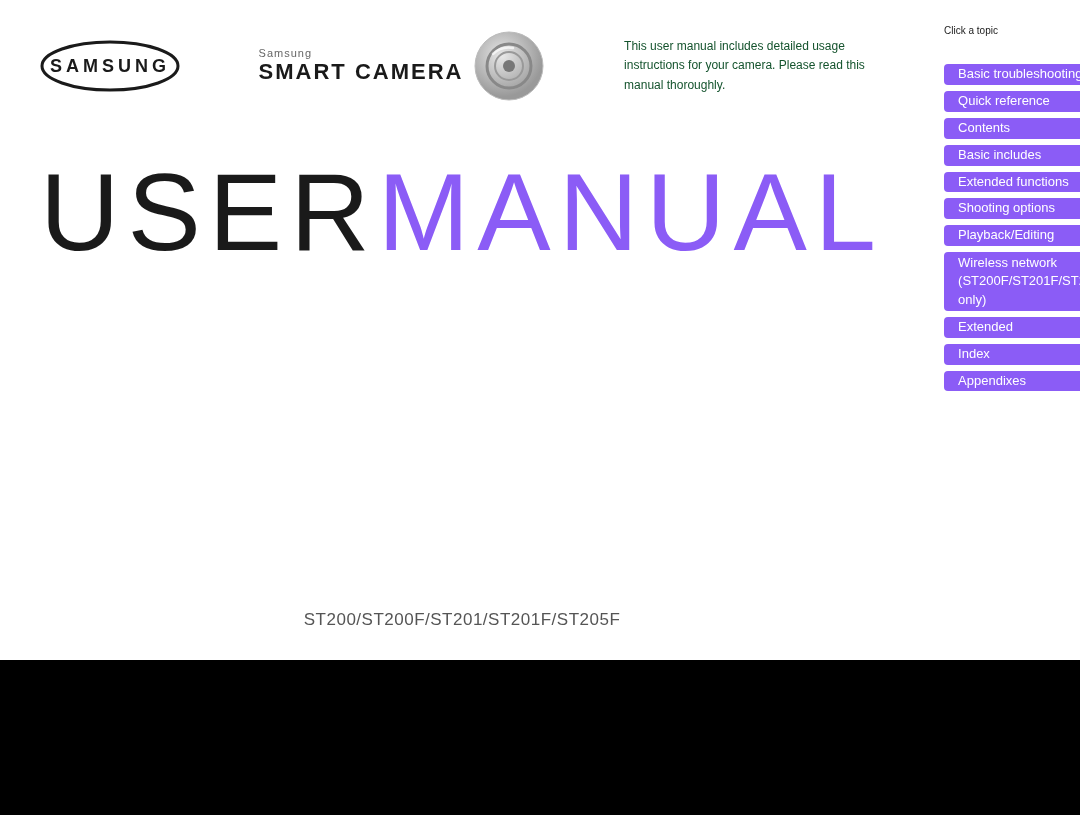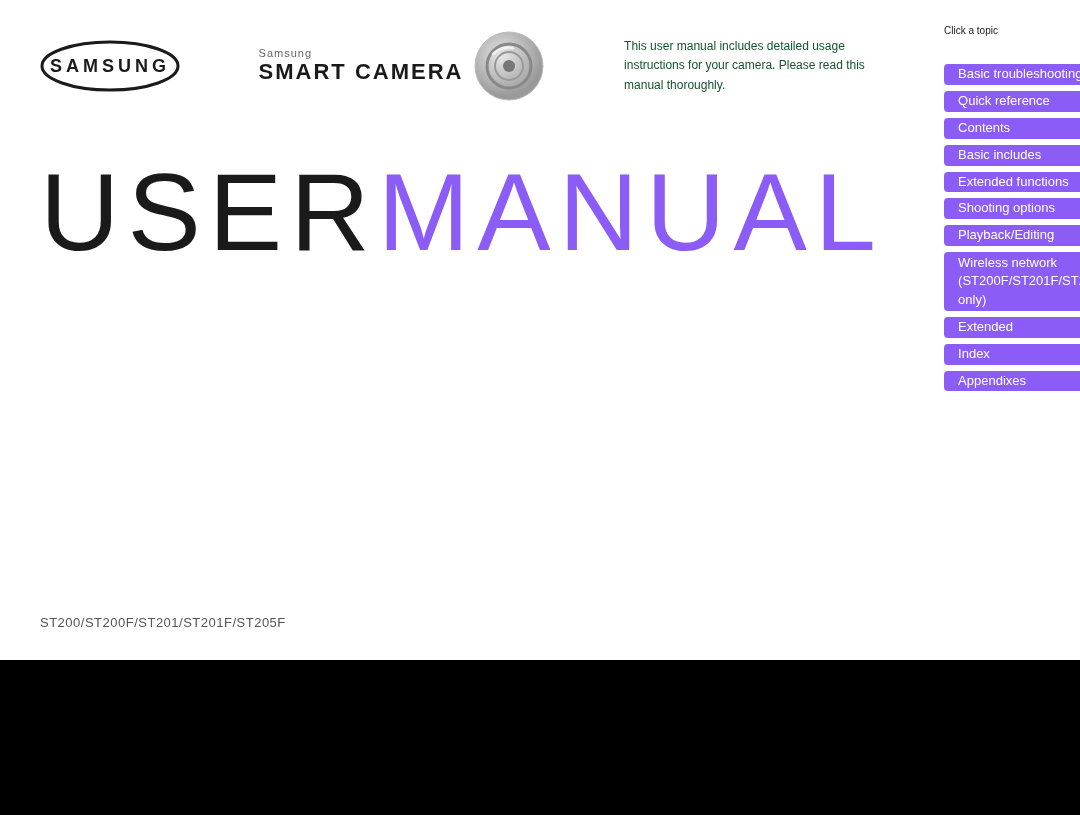--- a/index.html
+++ b/index.html
@@ -79,24 +79,25 @@
     .user-manual-title .manual-text {
       font-size: 110px;
       font-weight: 100;
       color: #8b5cf6;
       line-height: 0.9;
       letter-spacing: 8px;
       font-family: 'Arial Narrow', Arial, sans-serif;
     }
 
     .model-numbers {
-      font-size: 13px;
+      font-size: 17px;
       color: #555;
       margin-top: 30px;
       letter-spacing: 0.5px;
+      text-align: center;
     }
 
     .right-panel {
       width: 290px;
       padding: 25px 20px;
       background: #fff;
       display: flex;
       flex-direction: column;
     }
 

